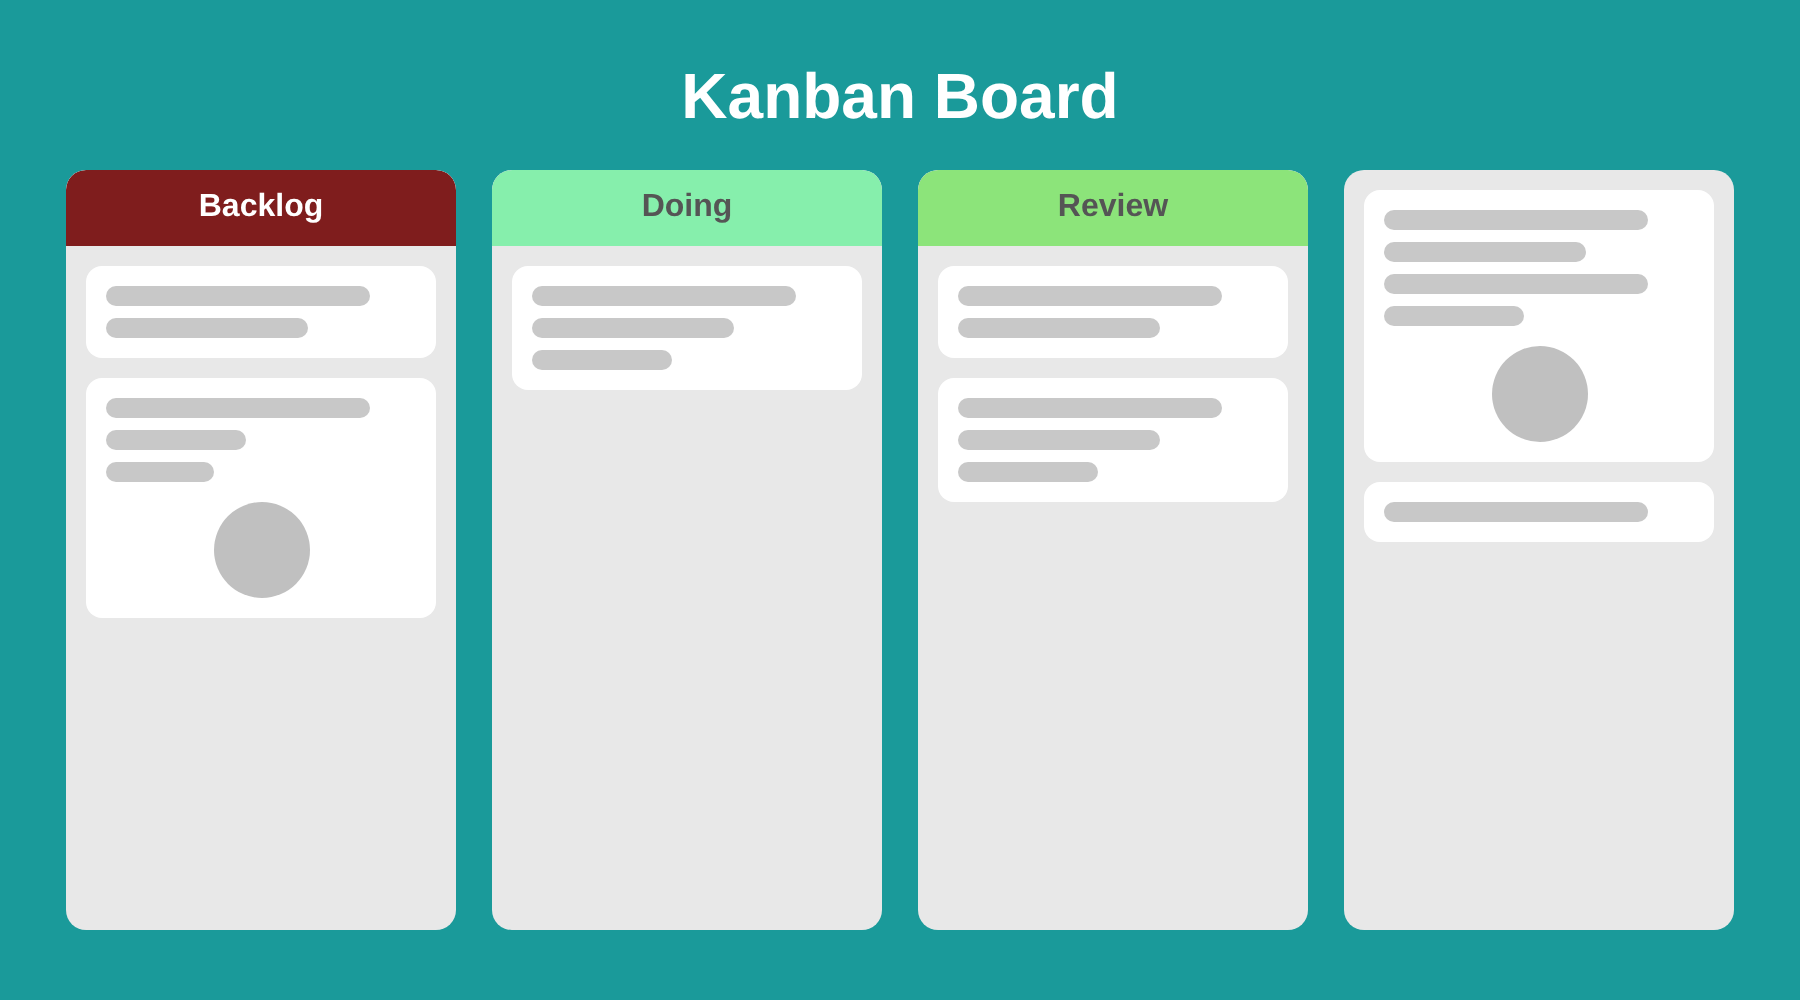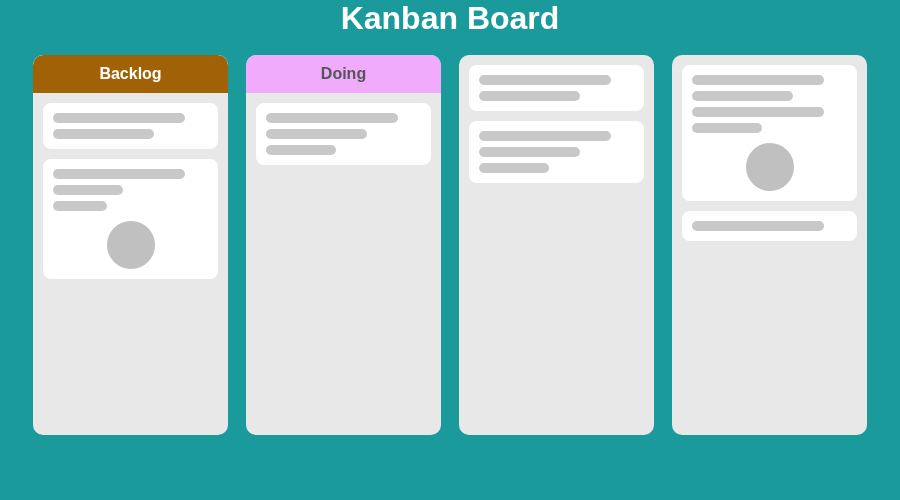--- a/index.html
+++ b/index.html
@@ -12,21 +12,21 @@
       display: flex;
       flex-direction: column;
       align-items: center;
       overflow: hidden;
     }
 
     .page-title {
       color: white;
       font-size: 32px;
       font-weight: bold;
-      margin-top: 0;
+      margin-top: 30px;
       margin-bottom: 18px;
     }
 
     .board {
       display: flex;
       flex-direction: row;
       gap: 18px;
       justify-content: center;
       align-items: flex-start;
       width: 100%;
@@ -44,22 +44,22 @@
 
     .column-header {
       padding: 10px 0;
       text-align: center;
       font-weight: bold;
       font-size: 16px;
       color: #333;
       border-radius: 10px 10px 0 0;
     }
 
-    .col-backlog .column-header { background-color: #a16207; color: #fff; }
-    .col-doing .column-header { background-color: #f0abfc; color: #555; }
+    .col-backlog .column-header { background-color: #7f1d1d; color: #fff; }
+    .col-doing .column-header { background-color: #86efac; color: #555; }
     .col-review .column-header { background-color: #8ce47a; color: #555; }
     .col-done .column-header { background-color: #85d3ef; color: #555; }
 
     .column-body {
       padding: 10px;
       display: flex;
       flex-direction: column;
       gap: 10px;
     }
 
@@ -117,20 +117,21 @@
       <div class="column-header">Doing</div>
       <div class="column-body">
         <div class="card">
           <div class="bar long"></div>
           <div class="bar medium"></div>
           <div class="bar short"></div>
         </div>
       </div>
     </div>
     <div class="column col-review">
+      <div class="column-header">Review</div>
       <div class="column-body">
         <div class="card">
           <div class="bar long"></div>
           <div class="bar medium"></div>
         </div>
         <div class="card">
           <div class="bar long"></div>
           <div class="bar medium"></div>
           <div class="bar short"></div>
         </div>

